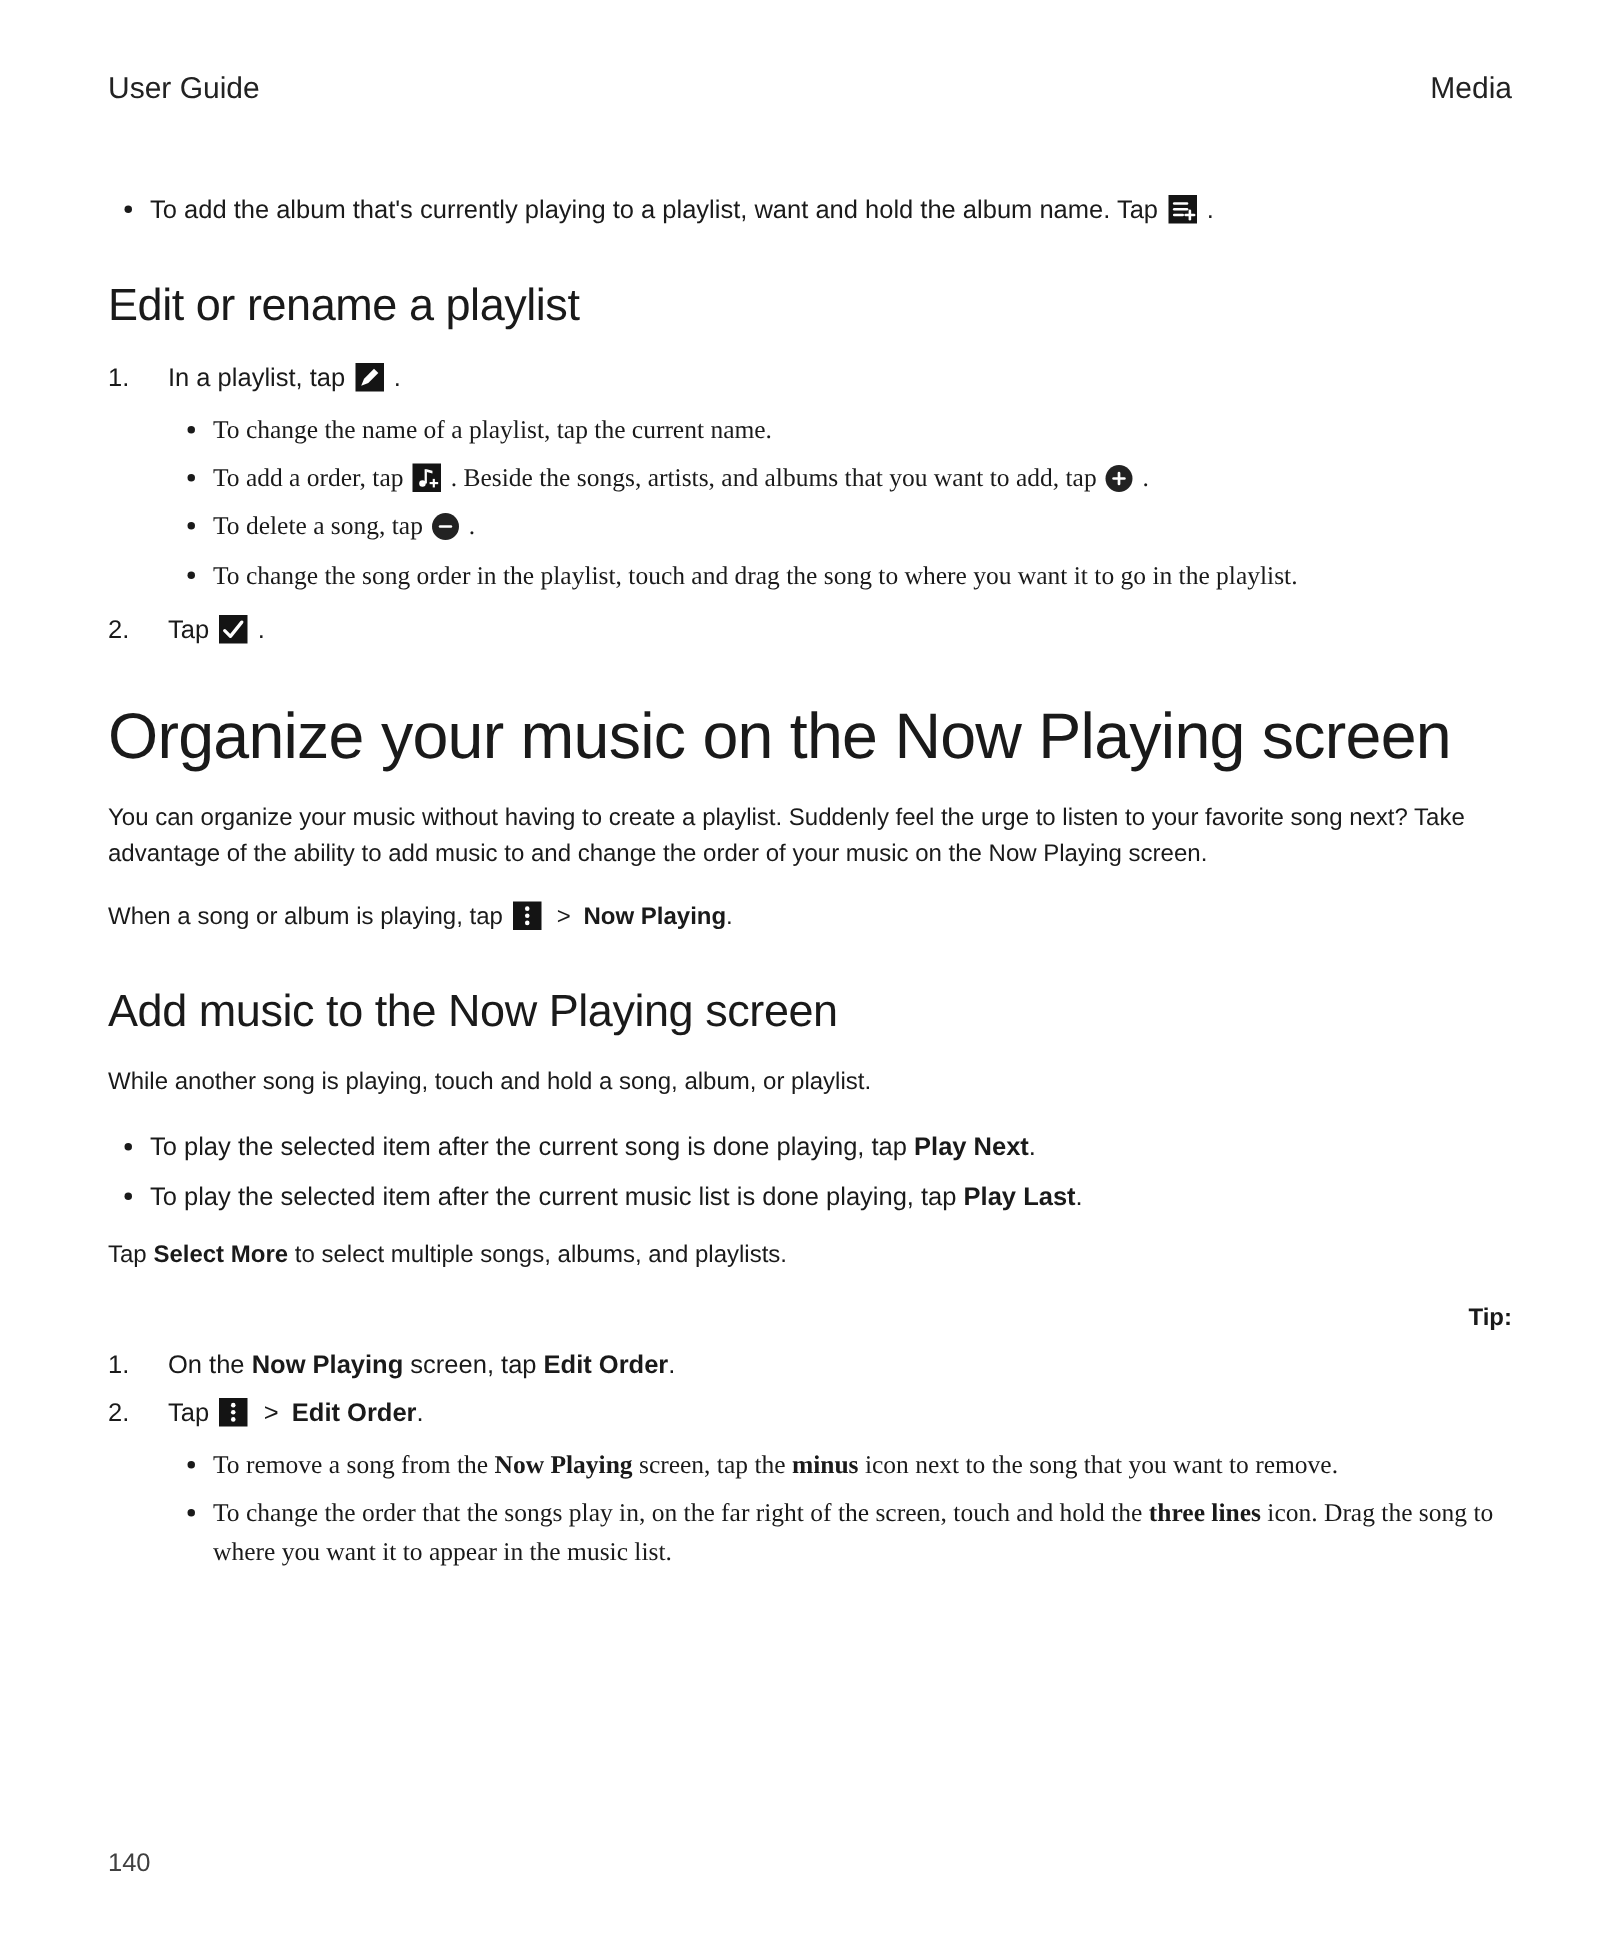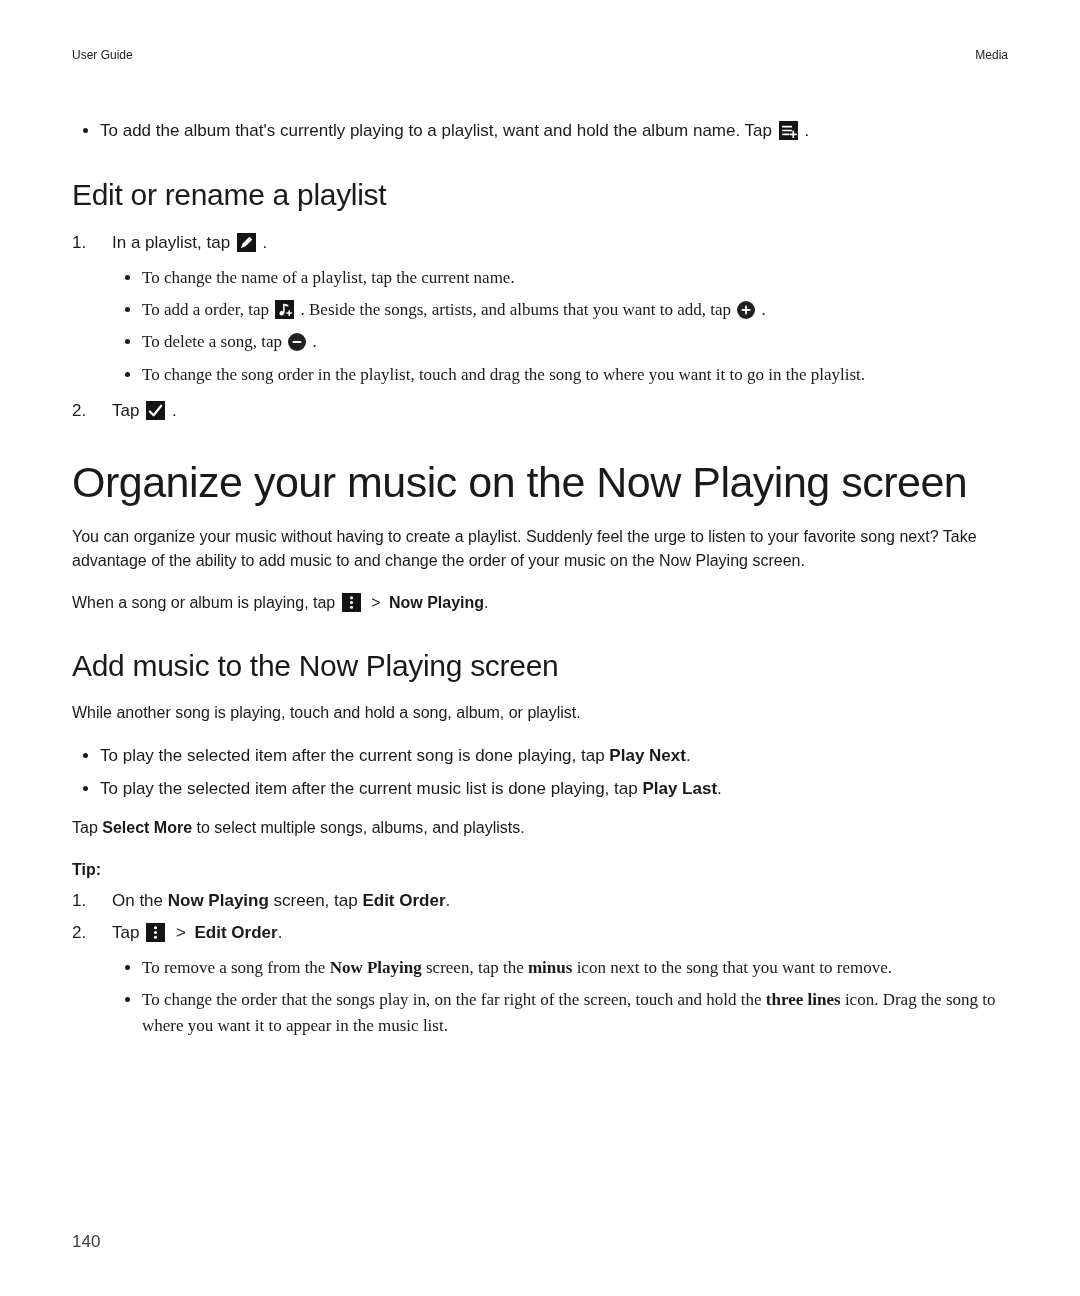--- a/index.html
+++ b/index.html
@@ -16,21 +16,21 @@
   .page {
     box-sizing: border-box;
     width: 1080px;
     height: 1296px;
     padding: 48px 72px 40px 72px;
     position: relative;
   }
   .header {
     display: flex;
     justify-content: space-between;
-    font-size: 12px;
+    font-size: 20px;
     color: #222;
     margin-bottom: 56px;
   }
   .bullet-list {
     list-style: disc;
     padding-left: 28px;
     margin: 0 0 22px 0;
   }
   .bullet-list.nested {
     margin: 0;
@@ -77,21 +77,21 @@
   .ol .bullet-list {
     list-style: disc;
     padding-left: 30px;
     margin: 8px 0 10px 0;
   }
   p.body {
     font-size: 16px;
     line-height: 1.5;
     margin: 10px 0 18px 0;
   }
-  .bold { font-weight: 700; }
+  .bold { font-weight: 700; text-align: right; }
   .page-num {
     position: absolute;
     left: 72px;
     bottom: 44px;
     font-size: 17px;
     color: #404040;
   }
   
   .ic {
     display: inline-block;

